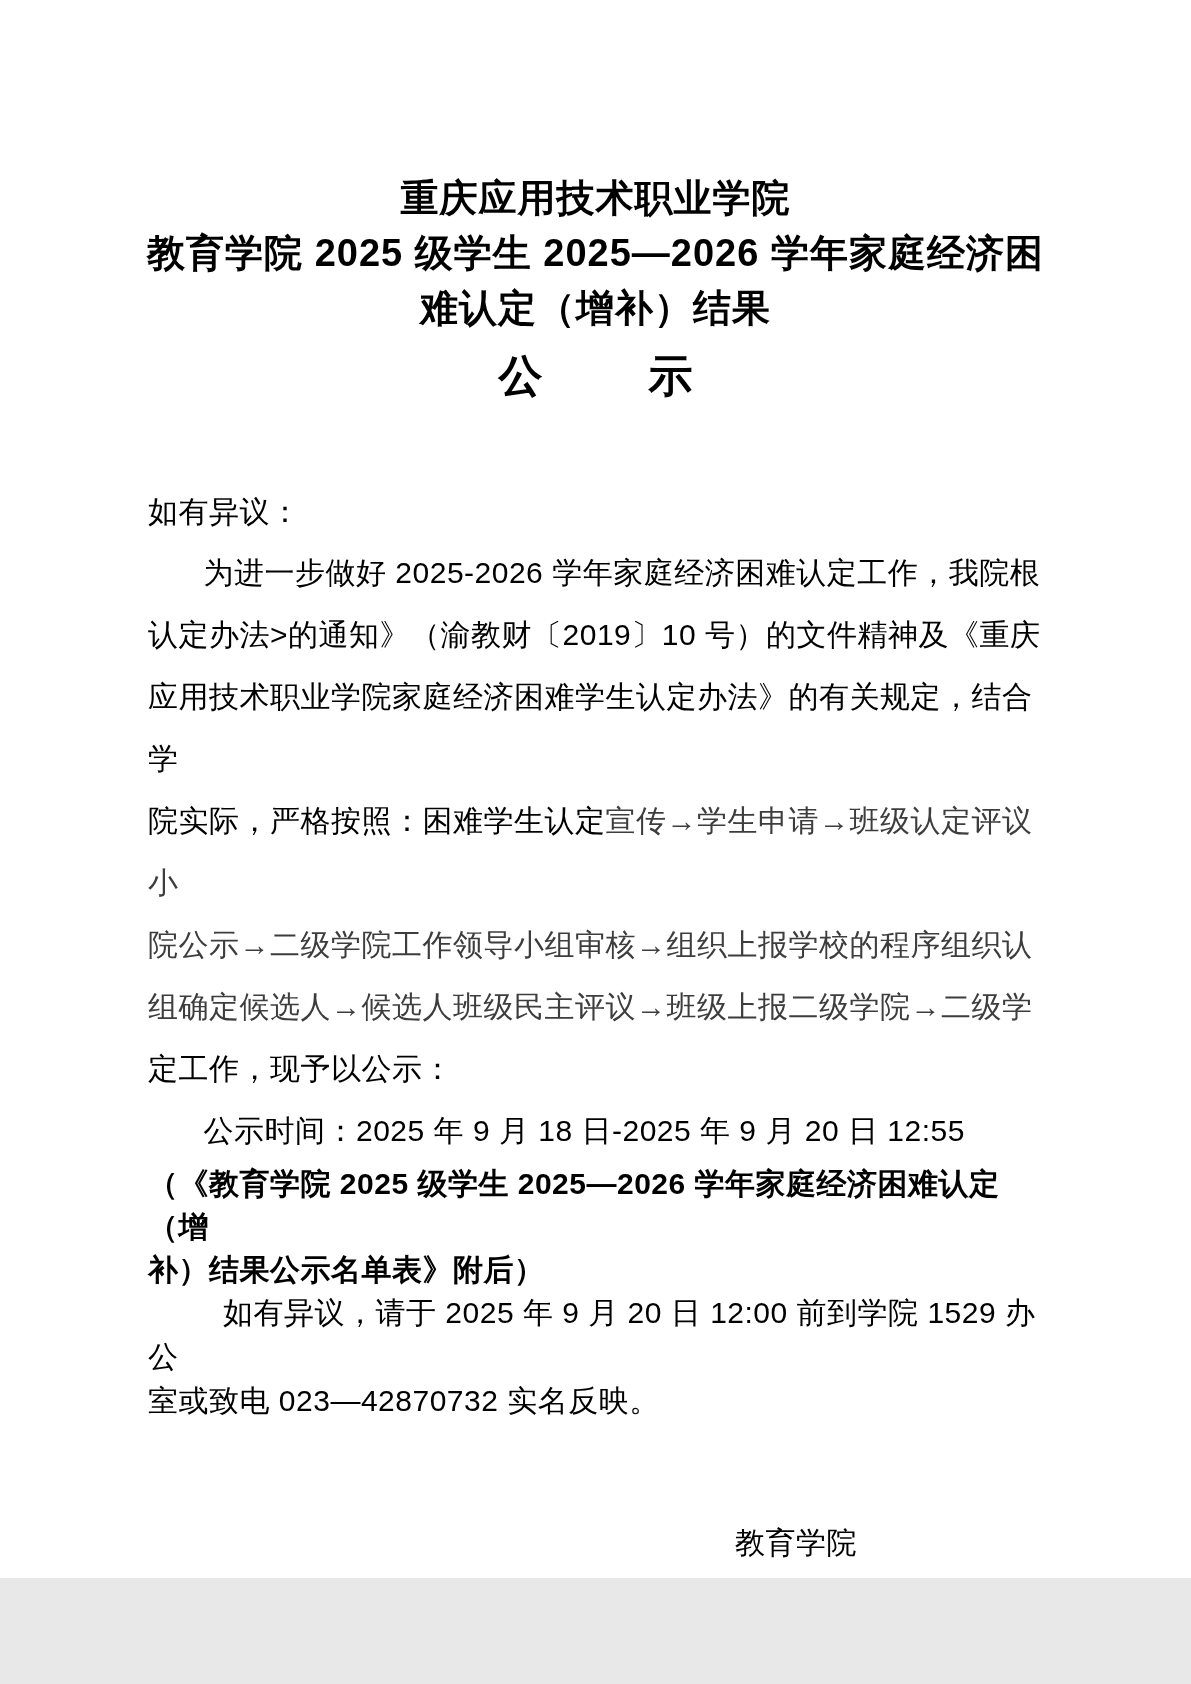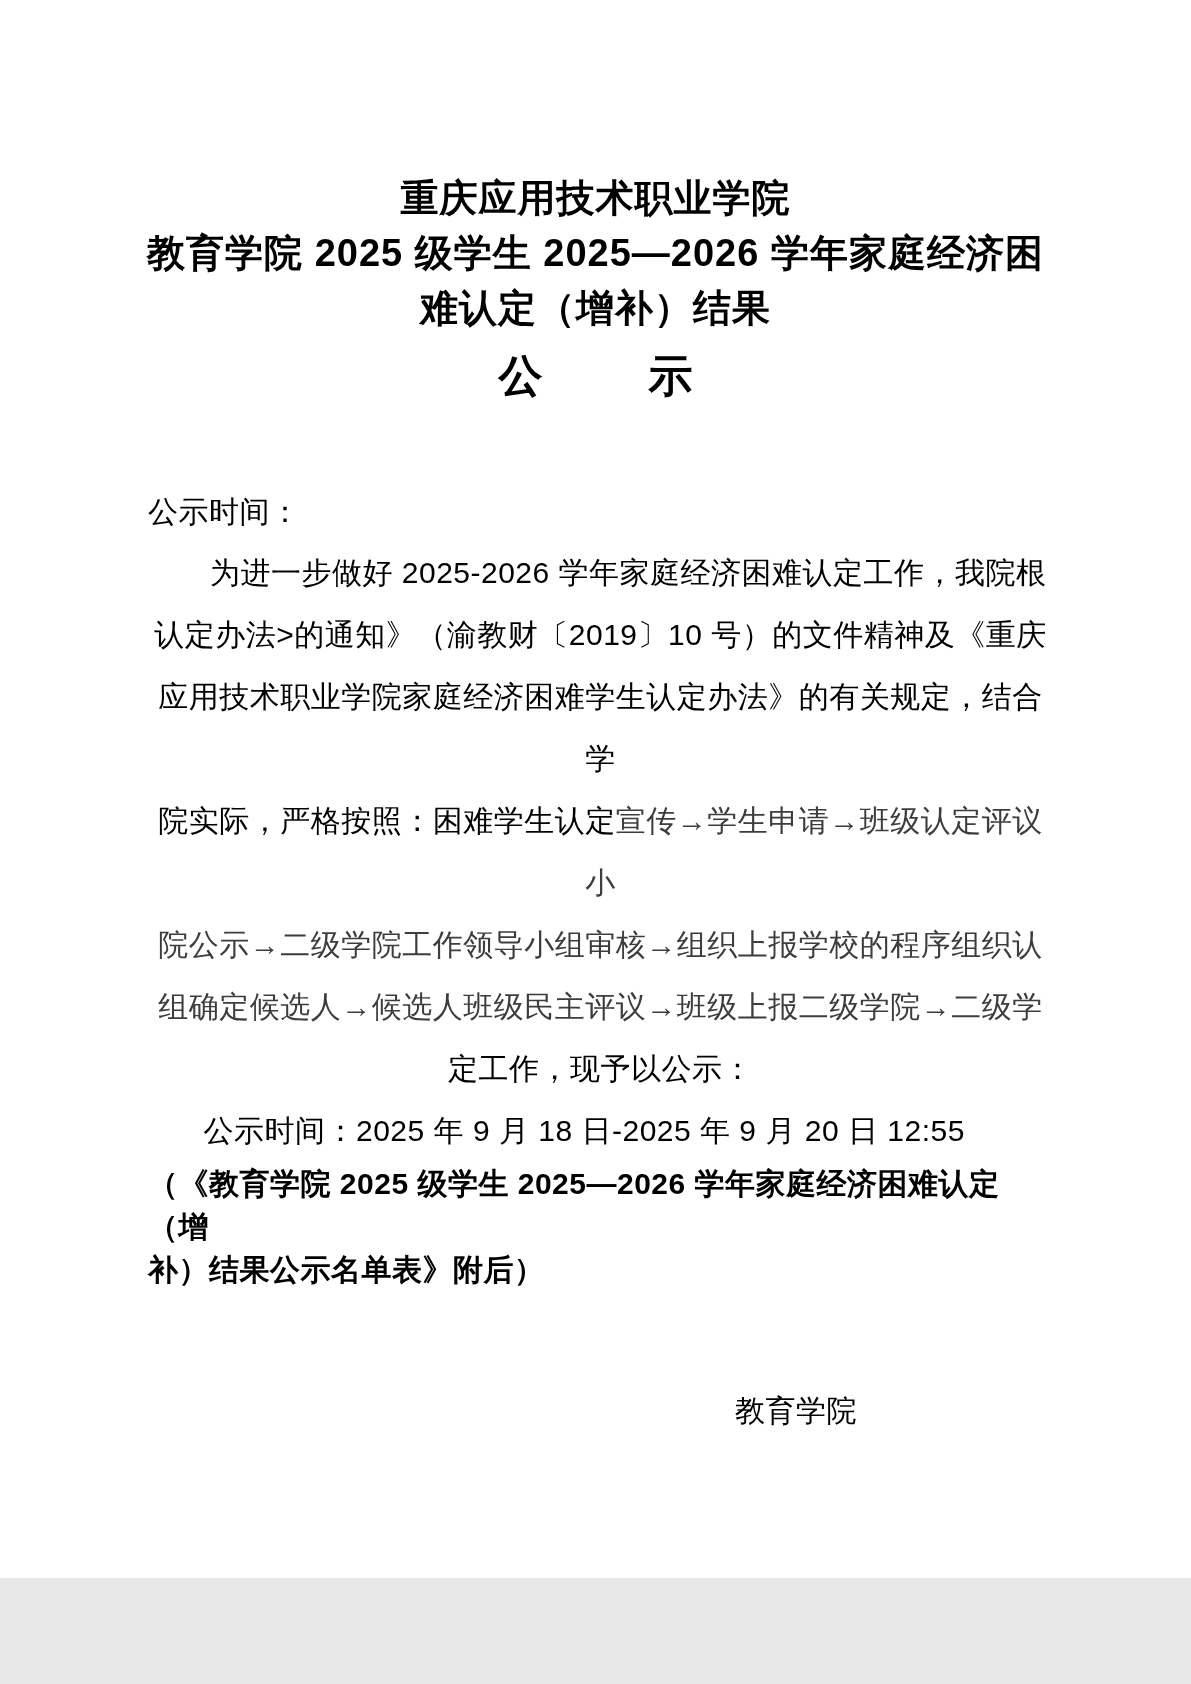--- a/index.html
+++ b/index.html
@@ -33,21 +33,21 @@
     letter-spacing: 0;
   }
   
   .body-block {
     margin: 0 138px 0 148px;
     padding-top: 79px;
     font-size: 30px;
     letter-spacing: 0.5px;
   }
   .salutation { line-height: 61px; }
-  .para-main .b-line { line-height: 62px; text-align: center; }
+  .para-main .b-line { line-height: 62px; }
   .indent-2 { text-indent: 1.85em; }
   .light { color: #3d3d3d; }
   .time-line { line-height: 62px; text-indent: 1.85em; }
   .para-attach .b-line { line-height: 43px; font-weight: bold; }
   .para-objection .b-line { line-height: 44px; }
   .indent-26 { text-indent: 2.5em; }
   
   .signature-block { margin-top: 98px; }
   .sig-org  { line-height: 44px; text-align: right; padding-right: 196px; }
 </style>
@@ -61,39 +61,43 @@
     <div class="t-line">教育学院 2025 级学生 2025—2026 学年家庭经济困</div>
     <div class="t-line">难认定（增补）结果</div>
     <div class="gongshi-line">
       <span>公</span>
       <span>示</span>
     </div>
   </header>
 
   <main class="body-block">
 
-    <div class="salutation">公示时间：</div>
+    <div class="salutation">如有异议：</div>
 
     <div class="para-main">
       <div class="b-line indent-2">为进一步做好 2025-2026 学年家庭经济困难认定工作，我院根</div>
       <div class="b-line">认定办法&gt;的通知》（渝教财〔2019〕10 号）的文件精神及《重庆</div>
       <div class="b-line">应用技术职业学院家庭经济困难学生认定办法》的有关规定，结合学</div>
       <div class="b-line"><span>院实际，严格按照：困难学生认定</span><span class="light">宣传→学生申请→班级认定评议小</span></div>
       <div class="b-line light">院公示→二级学院工作领导小组审核→组织上报学校的程序组织认</div>
       <div class="b-line light">组确定候选人→候选人班级民主评议→班级上报二级学院→二级学</div>
       <div class="b-line">定工作，现予以公示：</div>
     </div>
 
     <div class="time-line">公示时间：2025 年 9 月 18 日-2025 年 9 月 20 日 12:55</div>
 
     <div class="para-attach">
       <div class="b-line">（《教育学院 2025 级学生 2025—2026 学年家庭经济困难认定（增</div>
       <div class="b-line">补）结果公示名单表》附后）</div>
     </div>
 
+    <div class="para-objection">
+      <div class="b-line indent-26">如有异议，请于 2025 年 9 月 20 日 12:00 前到学院 1529 办公</div>
+      <div class="b-line">室或致电 023—42870732 实名反映。</div>
+    </div>
 
     <div class="signature-block">
       <div class="sig-org">教育学院</div>
 
     </div>
 
   </main>
 
 </div>
 

